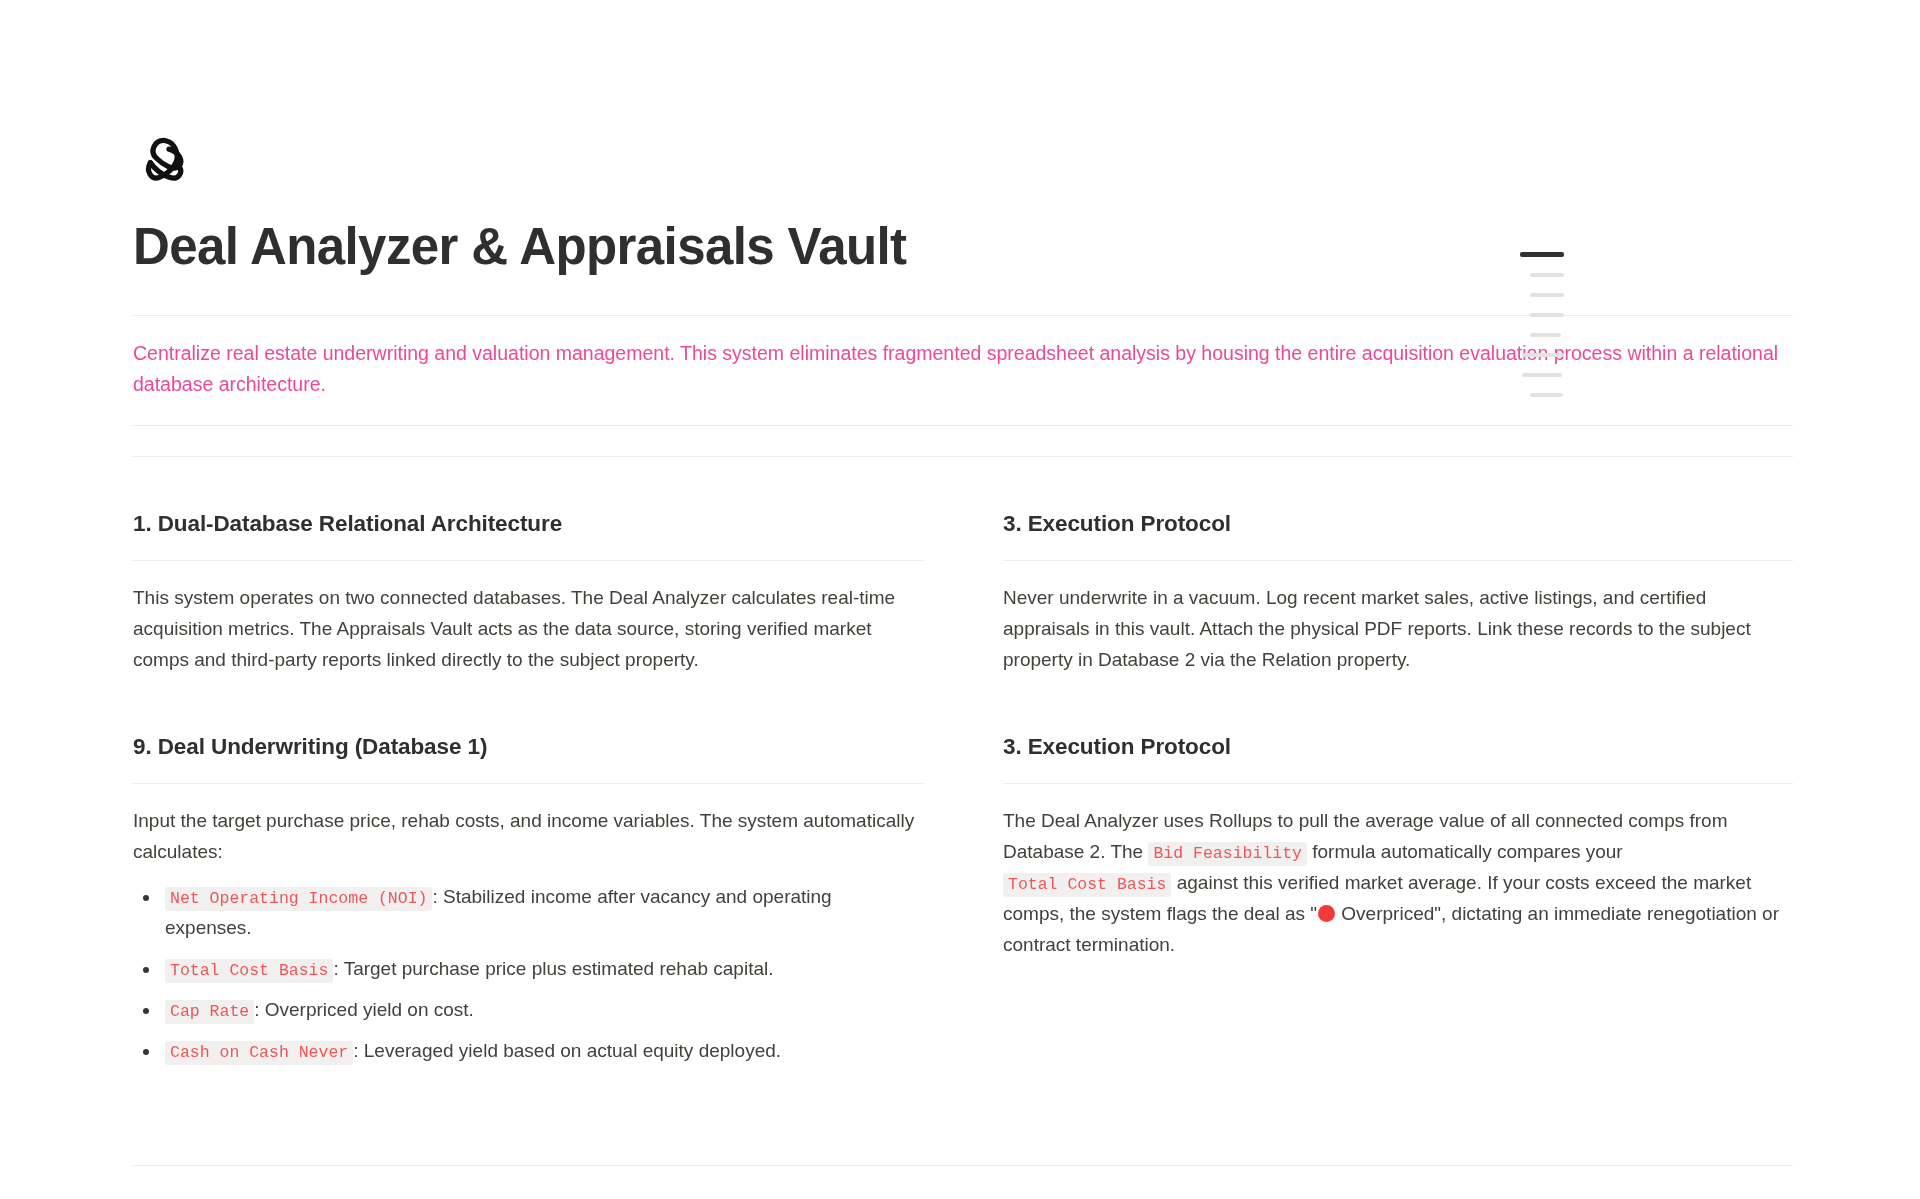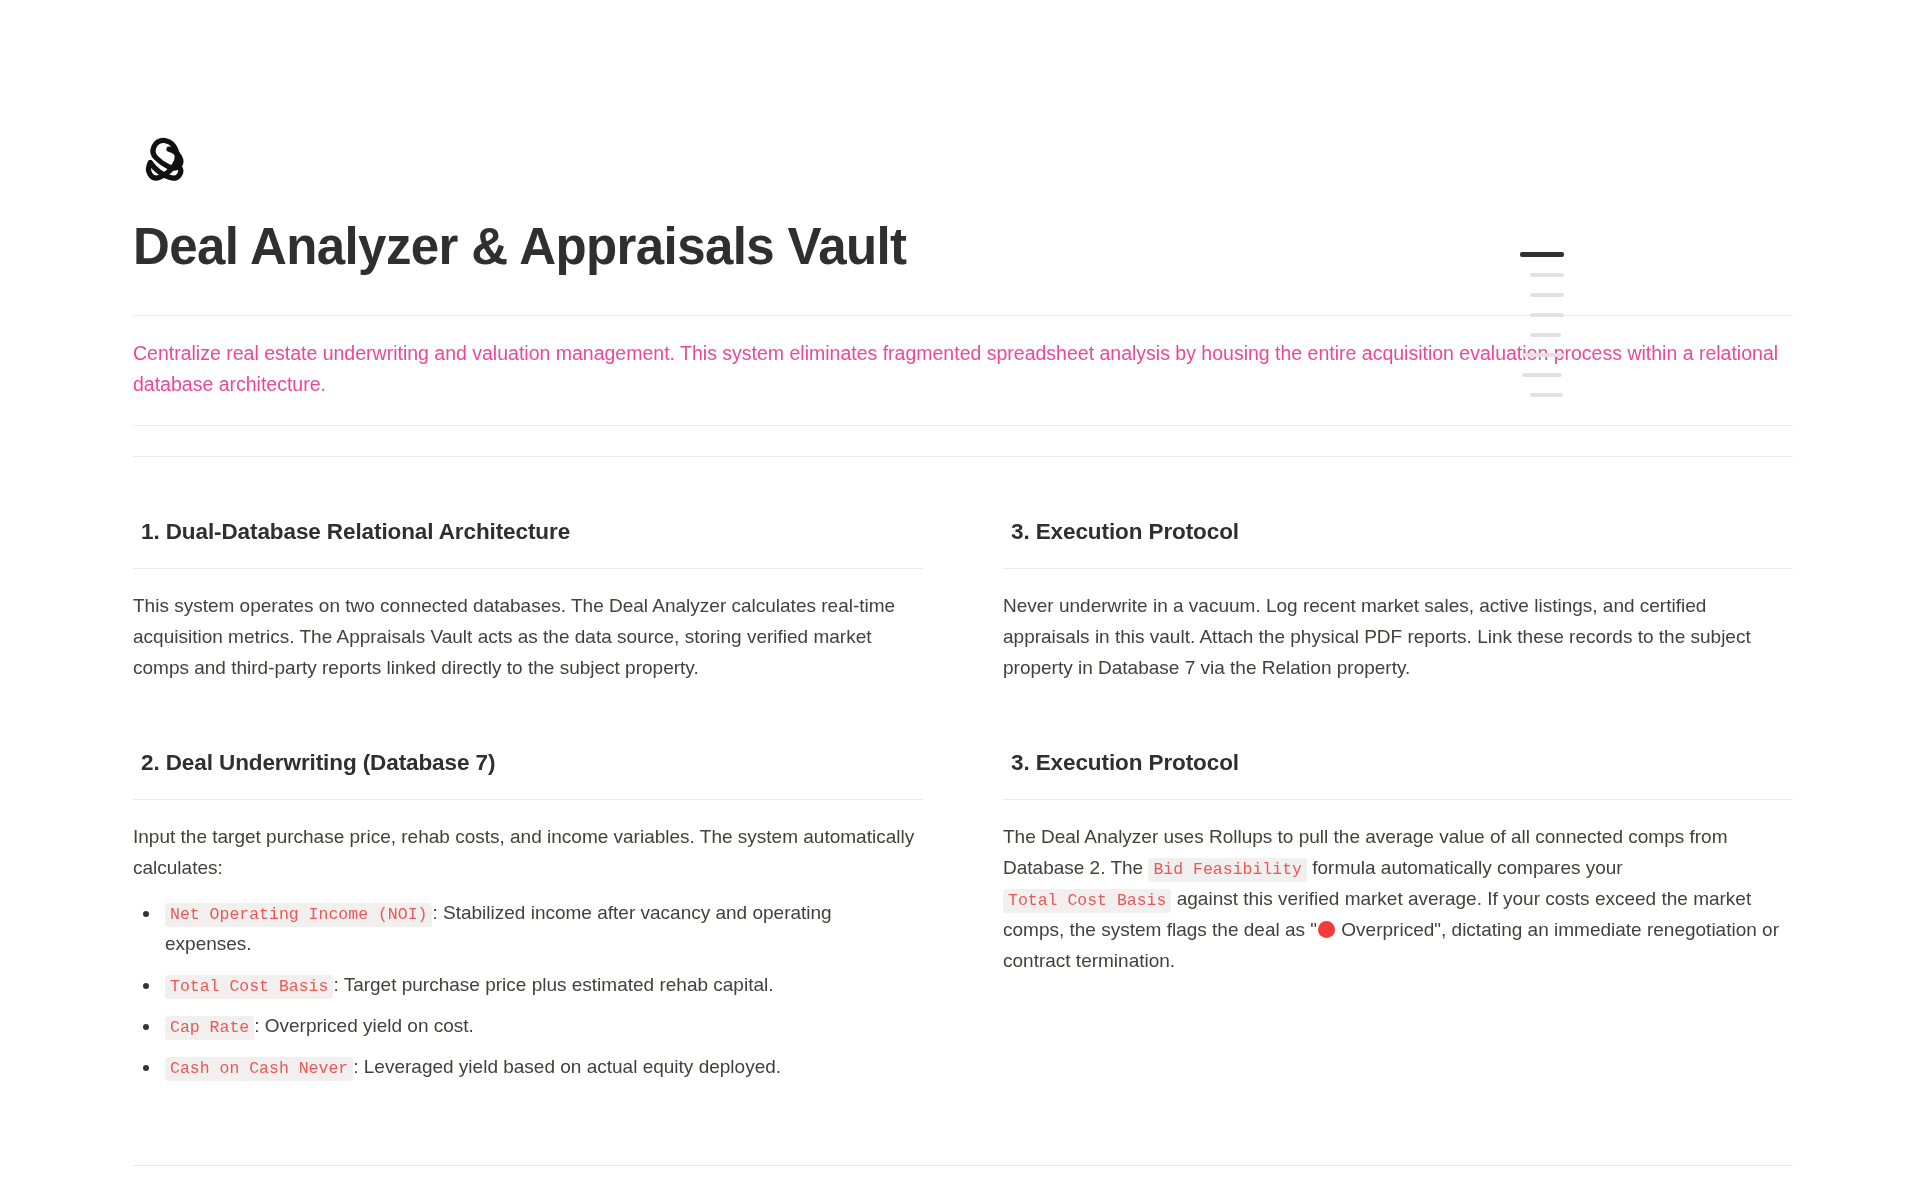--- a/index.html
+++ b/index.html
@@ -87,21 +87,21 @@
     gap: 80px;
     padding-top: 54px;
   }
   .col { width: 790px; flex: 0 0 790px; }
 
   .h3 {
     font-size: 22.5px;
     font-weight: 700;
     letter-spacing: -0.1px;
     color: #2f2f2f;
-    margin: 8px;
+    margin: 0;
   }
   .rule.h3-rule { margin-top: 23px; }
 
   .body-p {
     font-size: 19px;
     line-height: 1.63;
     color: #43413c;
     margin: 0;
     padding-top: 22px;
   }
@@ -210,39 +210,39 @@
 
         <div>
           <h3 class="h3">1. Dual-Database Relational Architecture</h3>
           <div class="rule h3-rule"></div>
           <p class="body-p">This system operates on two connected databases. The Deal Analyzer calculates real-time acquisition metrics. The Appraisals Vault acts as the data source, storing verified market comps and third-party reports linked directly to the subject property.</p>
         </div>
 
         <div class="block-gap"></div>
 
         <div>
-          <h3 class="h3">2. Deal Underwriting (Database 7)</h3>
+          <h3 class="h3">9. Deal Underwriting (Database 1)</h3>
           <div class="rule h3-rule"></div>
           <p class="body-p">Input the target purchase price, rehab costs, and income variables. The system automatically calculates:</p>
 
           <ul class="bullets">
             <li><code class="inline">Net Operating Income (NOI)</code><span>: Stabilized income after vacancy and operating expenses.</span></li>
             <li><code class="inline">Total Cost Basis</code><span>: Target purchase price plus estimated rehab capital.</span></li>
             <li><code class="inline">Cap Rate</code><span>: Overpriced yield on cost.</span></li>
             <li><code class="inline">Cash on Cash Never</code><span>: Leveraged yield based on actual equity deployed.</span></li>
           </ul>
         </div>
       </div>
 
       <div class="col">
 
         <div>
           <h3 class="h3">3. Execution Protocol</h3>
           <div class="rule h3-rule"></div>
-          <p class="body-p">Never underwrite in a vacuum. Log recent market sales, active listings, and certified appraisals in this vault. Attach the physical PDF reports. Link these records to the subject property in Database 7 via the Relation property.</p>
+          <p class="body-p">Never underwrite in a vacuum. Log recent market sales, active listings, and certified appraisals in this vault. Attach the physical PDF reports. Link these records to the subject property in Database 2 via the Relation property.</p>
         </div>
 
         <div class="block-gap"></div>
 
         <div>
           <h3 class="h3">3. Execution Protocol</h3>
           <div class="rule h3-rule"></div>
           <p class="body-p"><span>The Deal Analyzer uses Rollups to pull the average value of all connected comps from Database 2. The </span><code class="inline">Bid Feasibility</code><span> formula automatically compares your </span><code class="inline">Total Cost Basis</code><span> against this verified market average. If your costs exceed the market comps, the system flags the deal as "</span><span class="emoji-dot"></span><span> Overpriced", dictating an immediate renegotiation or contract termination.</span></p>
         </div>
       </div>

